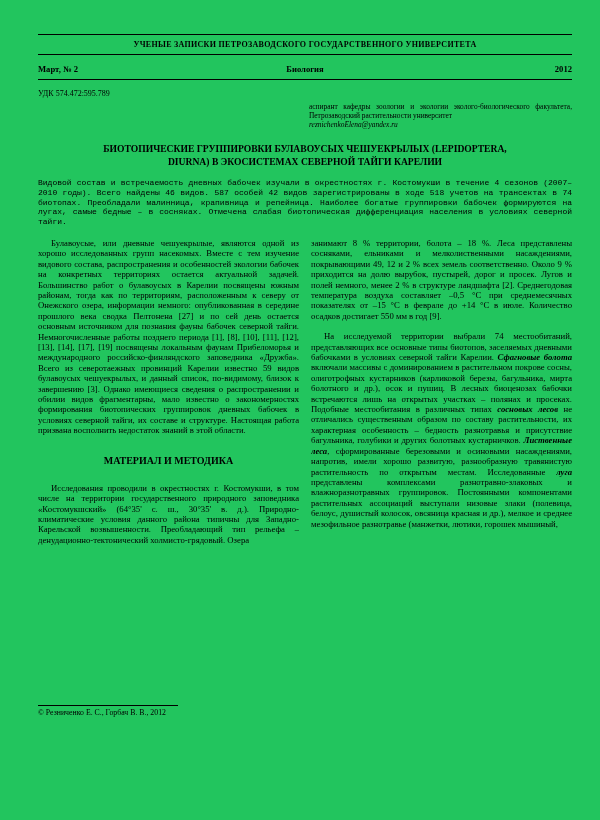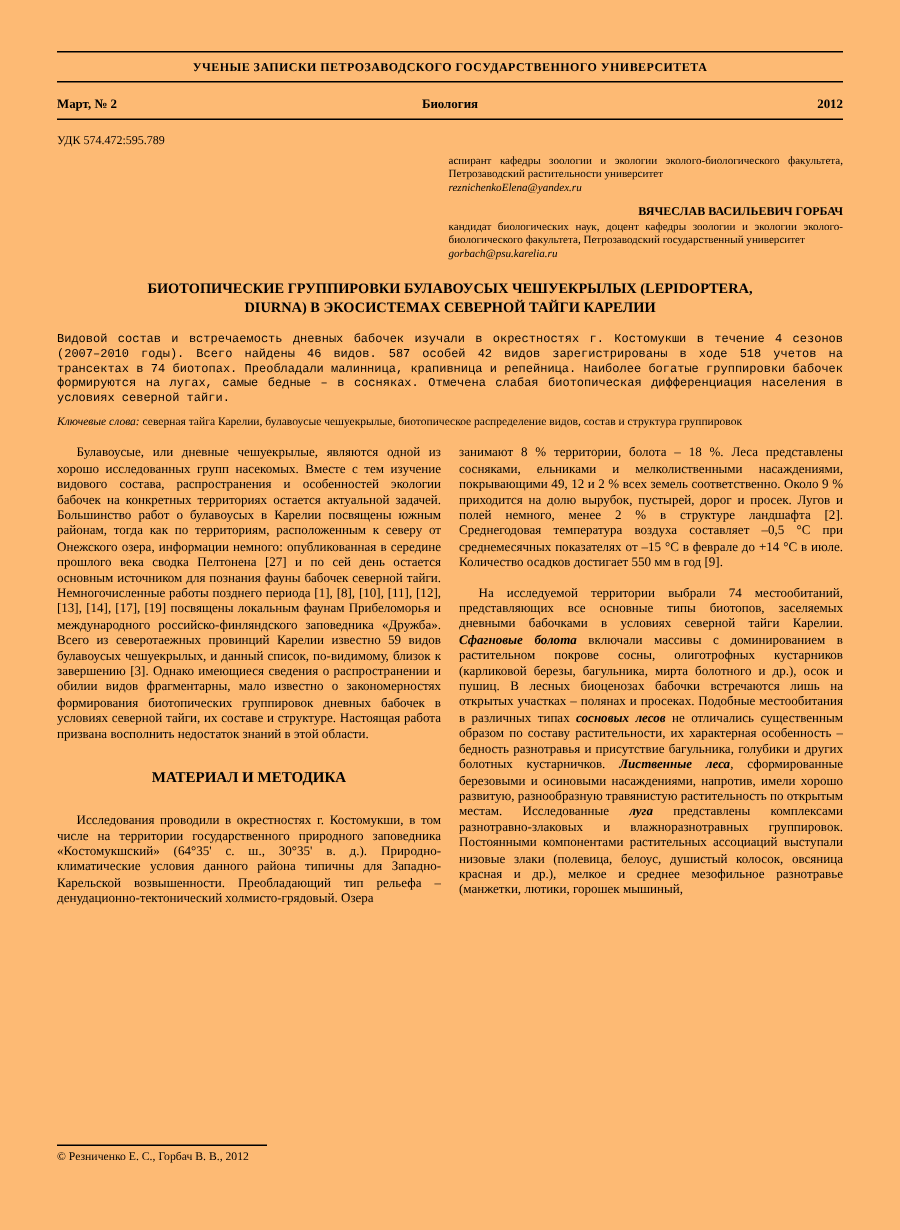--- a/index.html
+++ b/index.html
@@ -1,19 +1,19 @@
 <!DOCTYPE html>
 <html lang="ru"><head>
 <meta charset="utf-8">
 <style>
   html, body { margin: 0; padding: 0; background: #ffffff; }
   body { font-family: "Liberation Serif", serif; color: #000; }
   .page {
     position: relative; width: 600px; height: 820px;
-    background: #fdba74; padding: 34px 38px 0 38px; box-sizing: border-box;
+    background: #22c55e; padding: 34px 28px 0 38px; box-sizing: border-box;
     overflow: hidden;
   }
   .rule { border-top: 1px solid #000; height: 0; }
   .journal-header {
     text-align: center; font-weight: bold; font-size: 8px;
     letter-spacing: 0.3px; padding: 5px 0 5px 0;
   }
   .issue-row {
     display: grid; grid-template-columns: 1fr auto 1fr;
     font-weight: bold; font-size: 8.6px;
@@ -61,34 +61,26 @@
     <span class="r">2012</span>
   </div>
 
   <div class="udc">УДК 574.472:595.789</div>
 
   <div class="authors">
     <div class="author">
       <div class="author-aff">аспирант кафедры зоологии и экологии эколого-биологического факультета, Петрозаводский растительности университет</div>
       <div class="author-email">reznichenkoElena@yandex.ru</div>
     </div>
-    <div class="author">
-      <div class="author-name">ВЯЧЕСЛАВ ВАСИЛЬЕВИЧ ГОРБАЧ</div>
-      <div class="author-aff">кандидат биологических наук, доцент кафедры зоологии и экологии эколого-биологического факультета, Петрозаводский государственный университет</div>
-      <div class="author-email">gorbach@psu.karelia.ru</div>
-    </div>
   </div>
 
   <h1 class="title">БИОТОПИЧЕСКИЕ ГРУППИРОВКИ БУЛАВОУСЫХ ЧЕШУЕКРЫЛЫХ (LEPIDOPTERA, DIURNA) В ЭКОСИСТЕМАХ СЕВЕРНОЙ ТАЙГИ КАРЕЛИИ</h1>
 
   <p class="abstract">Видовой состав и встречаемость дневных бабочек изучали в окрестностях г. Костомукши в течение 4 сезонов (2007–2010 годы). Всего найдены 46 видов. 587 особей 42 видов зарегистрированы в ходе 518 учетов на трансектах в 74 биотопах. Преобладали малинница, крапивница и репейница. Наиболее богатые группировки бабочек формируются на лугах, самые бедные – в сосняках. Отмечена слабая биотопическая дифференциация населения в условиях северной тайги.</p>
 
-  <p class="keywords">
-    <span class="kw-label">Ключевые слова: </span><span>северная тайга Карелии, булавоусые чешуекрылые, биотопическое распределение видов, состав и структура группировок</span>
-  </p>
 
   <div class="columns">
 
     <div class="col">
       <p class="indent">Булавоусые, или дневные чешуекрылые, являются одной из хорошо исследованных групп насекомых. Вместе с тем изучение видового состава, распространения и особенностей экологии бабочек на конкретных территориях остается актуальной задачей. Большинство работ о булавоусых в Карелии посвящены южным районам, тогда как по территориям, расположенным к северу от Онежского озера, информации немного: опубликованная в середине прошлого века сводка Пелтонена [27] и по сей день остается основным источником для познания фауны бабочек северной тайги. Немногочисленные работы позднего периода [1], [8], [10], [11], [12], [13], [14], [17], [19] посвящены локальным фаунам Прибеломорья и международного российско-финляндского заповедника «Дружба». Всего из северотаежных провинций Карелии известно 59 видов булавоусых чешуекрылых, и данный список, по-видимому, близок к завершению [3]. Однако имеющиеся сведения о распространении и обилии видов фрагментарны, мало известно о закономерностях формирования биотопических группировок дневных бабочек в условиях северной тайги, их составе и структуре. Настоящая работа призвана восполнить недостаток знаний в этой области.</p>
       <h2 class="section-heading">МАТЕРИАЛ И МЕТОДИКА</h2>
       <p class="indent">Исследования проводили в окрестностях г. Костомукши, в том числе на территории государственного природного заповедника «Костомукшский» (64°35' с. ш., 30°35' в. д.). Природно-климатические условия данного района типичны для Западно-Карельской возвышенности. Преобладающий тип рельефа – денудационно-тектонический холмисто-грядовый. Озера</p>
       <div class="footer">
         <div class="footer-rule"></div>
         <div>© Резниченко Е. С., Горбач В. В., 2012</div>

